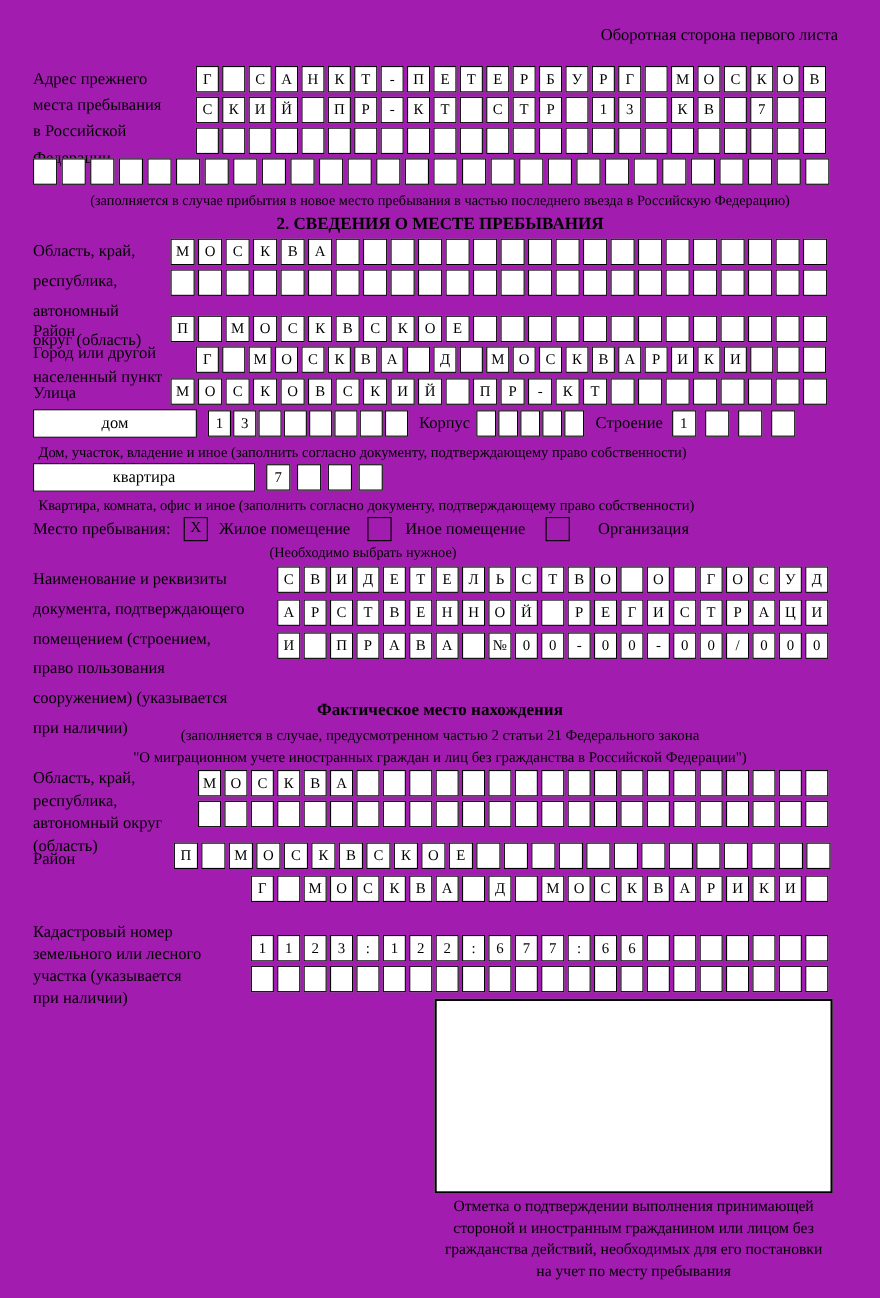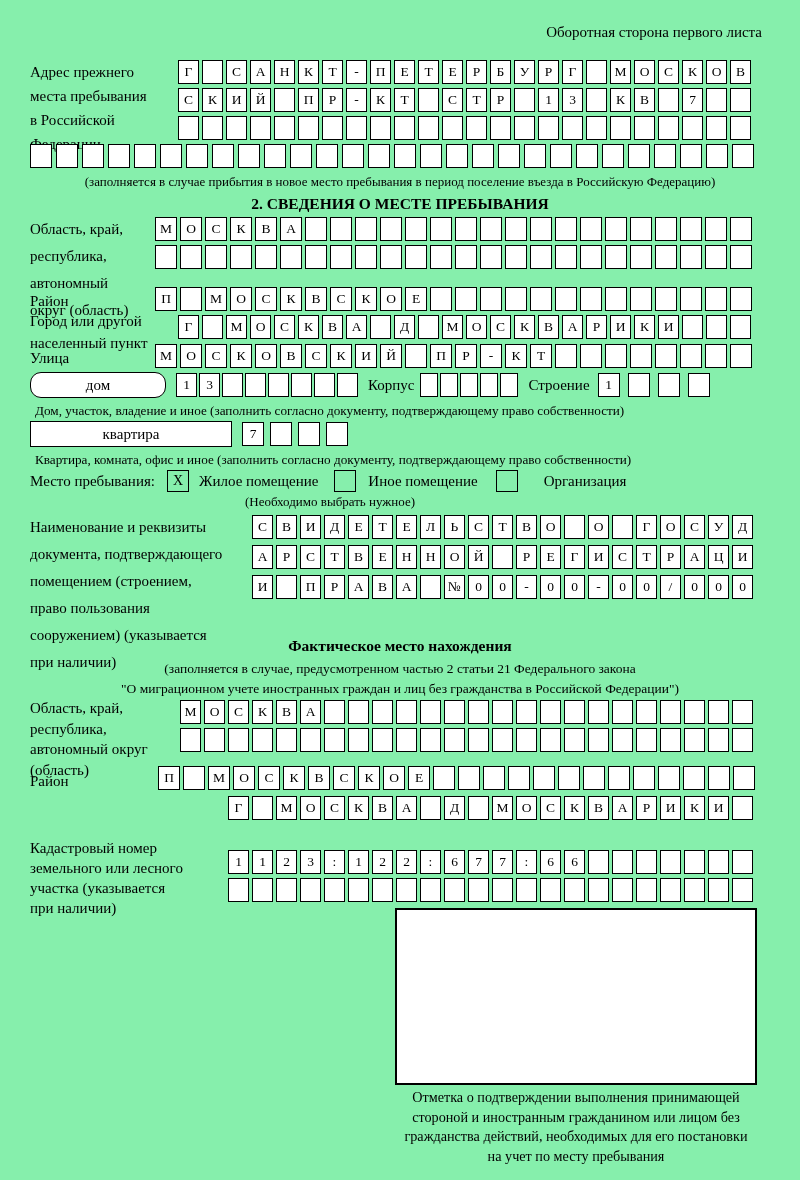--- a/index.html
+++ b/index.html
@@ -1,16 +1,16 @@
 <!DOCTYPE html>
 <html><head>
 <meta charset="utf-8">
 <style>
   html,body{margin:0;padding:0;background:#fff;}
-  .page{position:relative;width:800px;height:1180px;background:#86efac;overflow:hidden;
+  .page{position:relative;width:800px;height:1180px;background:#a21caf;overflow:hidden;
         font-family:"Liberation Serif","DejaVu Serif",serif;color:#000;}
   .abs{position:absolute;}
   .lbl{font-size:15px;line-height:24px;}
   .note{font-size:13px;}
   .center{text-align:center;width:100%;left:0;}
   .h{font-weight:bold;font-size:15.5px;}
   .boxrow{position:absolute;display:flex;gap:var(--g,3px);}
   .cell{width:var(--w,21px);height:24px;border:1.5px solid #000;box-sizing:border-box;
         display:flex;align-items:center;justify-content:center;
         font-size:13.5px;line-height:1;background:#fff;flex:none;}
@@ -135,21 +135,21 @@
       <div class="cell"></div>
       <div class="cell"></div>
       <div class="cell"></div>
       <div class="cell"></div>
       <div class="cell"></div>
       <div class="cell"></div>
       <div class="cell"></div>
       <div class="cell"></div>
       <div class="cell"></div>
     </div>
-  <div class="abs note center" style="top:174px;">(заполняется в случае прибытия в новое место пребывания в период поселение въезда в Российскую Федерацию)</div>
+  <div class="abs note center" style="top:174px;">(заполняется в случае прибытия в новое место пребывания в частью последнего въезда в Российскую Федерацию)</div>
 
   <div class="abs h center" style="top:195px;">2. СВЕДЕНИЯ О МЕСТЕ ПРЕБЫВАНИЯ</div>
 
   <div class="abs" style="left:30px;top:216px;width:125px;">
     <div class="lbl" style="line-height:27px;">Область, край,</div>
     <div class="lbl" style="line-height:27px;">республика,</div>
     <div class="lbl" style="line-height:27px;">автономный</div>
     <div class="lbl" style="line-height:27px;">округ (область)</div>
   </div>
   <div class="boxrow" style="left:155px;top:217px;--w:22px;">
@@ -286,21 +286,21 @@
       <div class="cell"></div>
       <div class="cell"></div>
       <div class="cell"></div>
       <div class="cell"></div>
       <div class="cell"></div>
       <div class="cell"></div>
       <div class="cell"></div>
     </div>
 
   <div class="drow" style="left:30px;top:372px;">
-    <div class="lbox" style="width:136px;border-radius:11px;">дом</div>
+    <div class="lbox" style="width:149px;">дом</div>
     <div class="boxrow" style="position:static;margin-left:10px;--g:2px;">
         <div class="cell">1</div>
         <div class="cell">3</div>
         <div class="cell"></div>
         <div class="cell"></div>
         <div class="cell"></div>
         <div class="cell"></div>
         <div class="cell"></div>
         <div class="cell"></div>
       </div>

